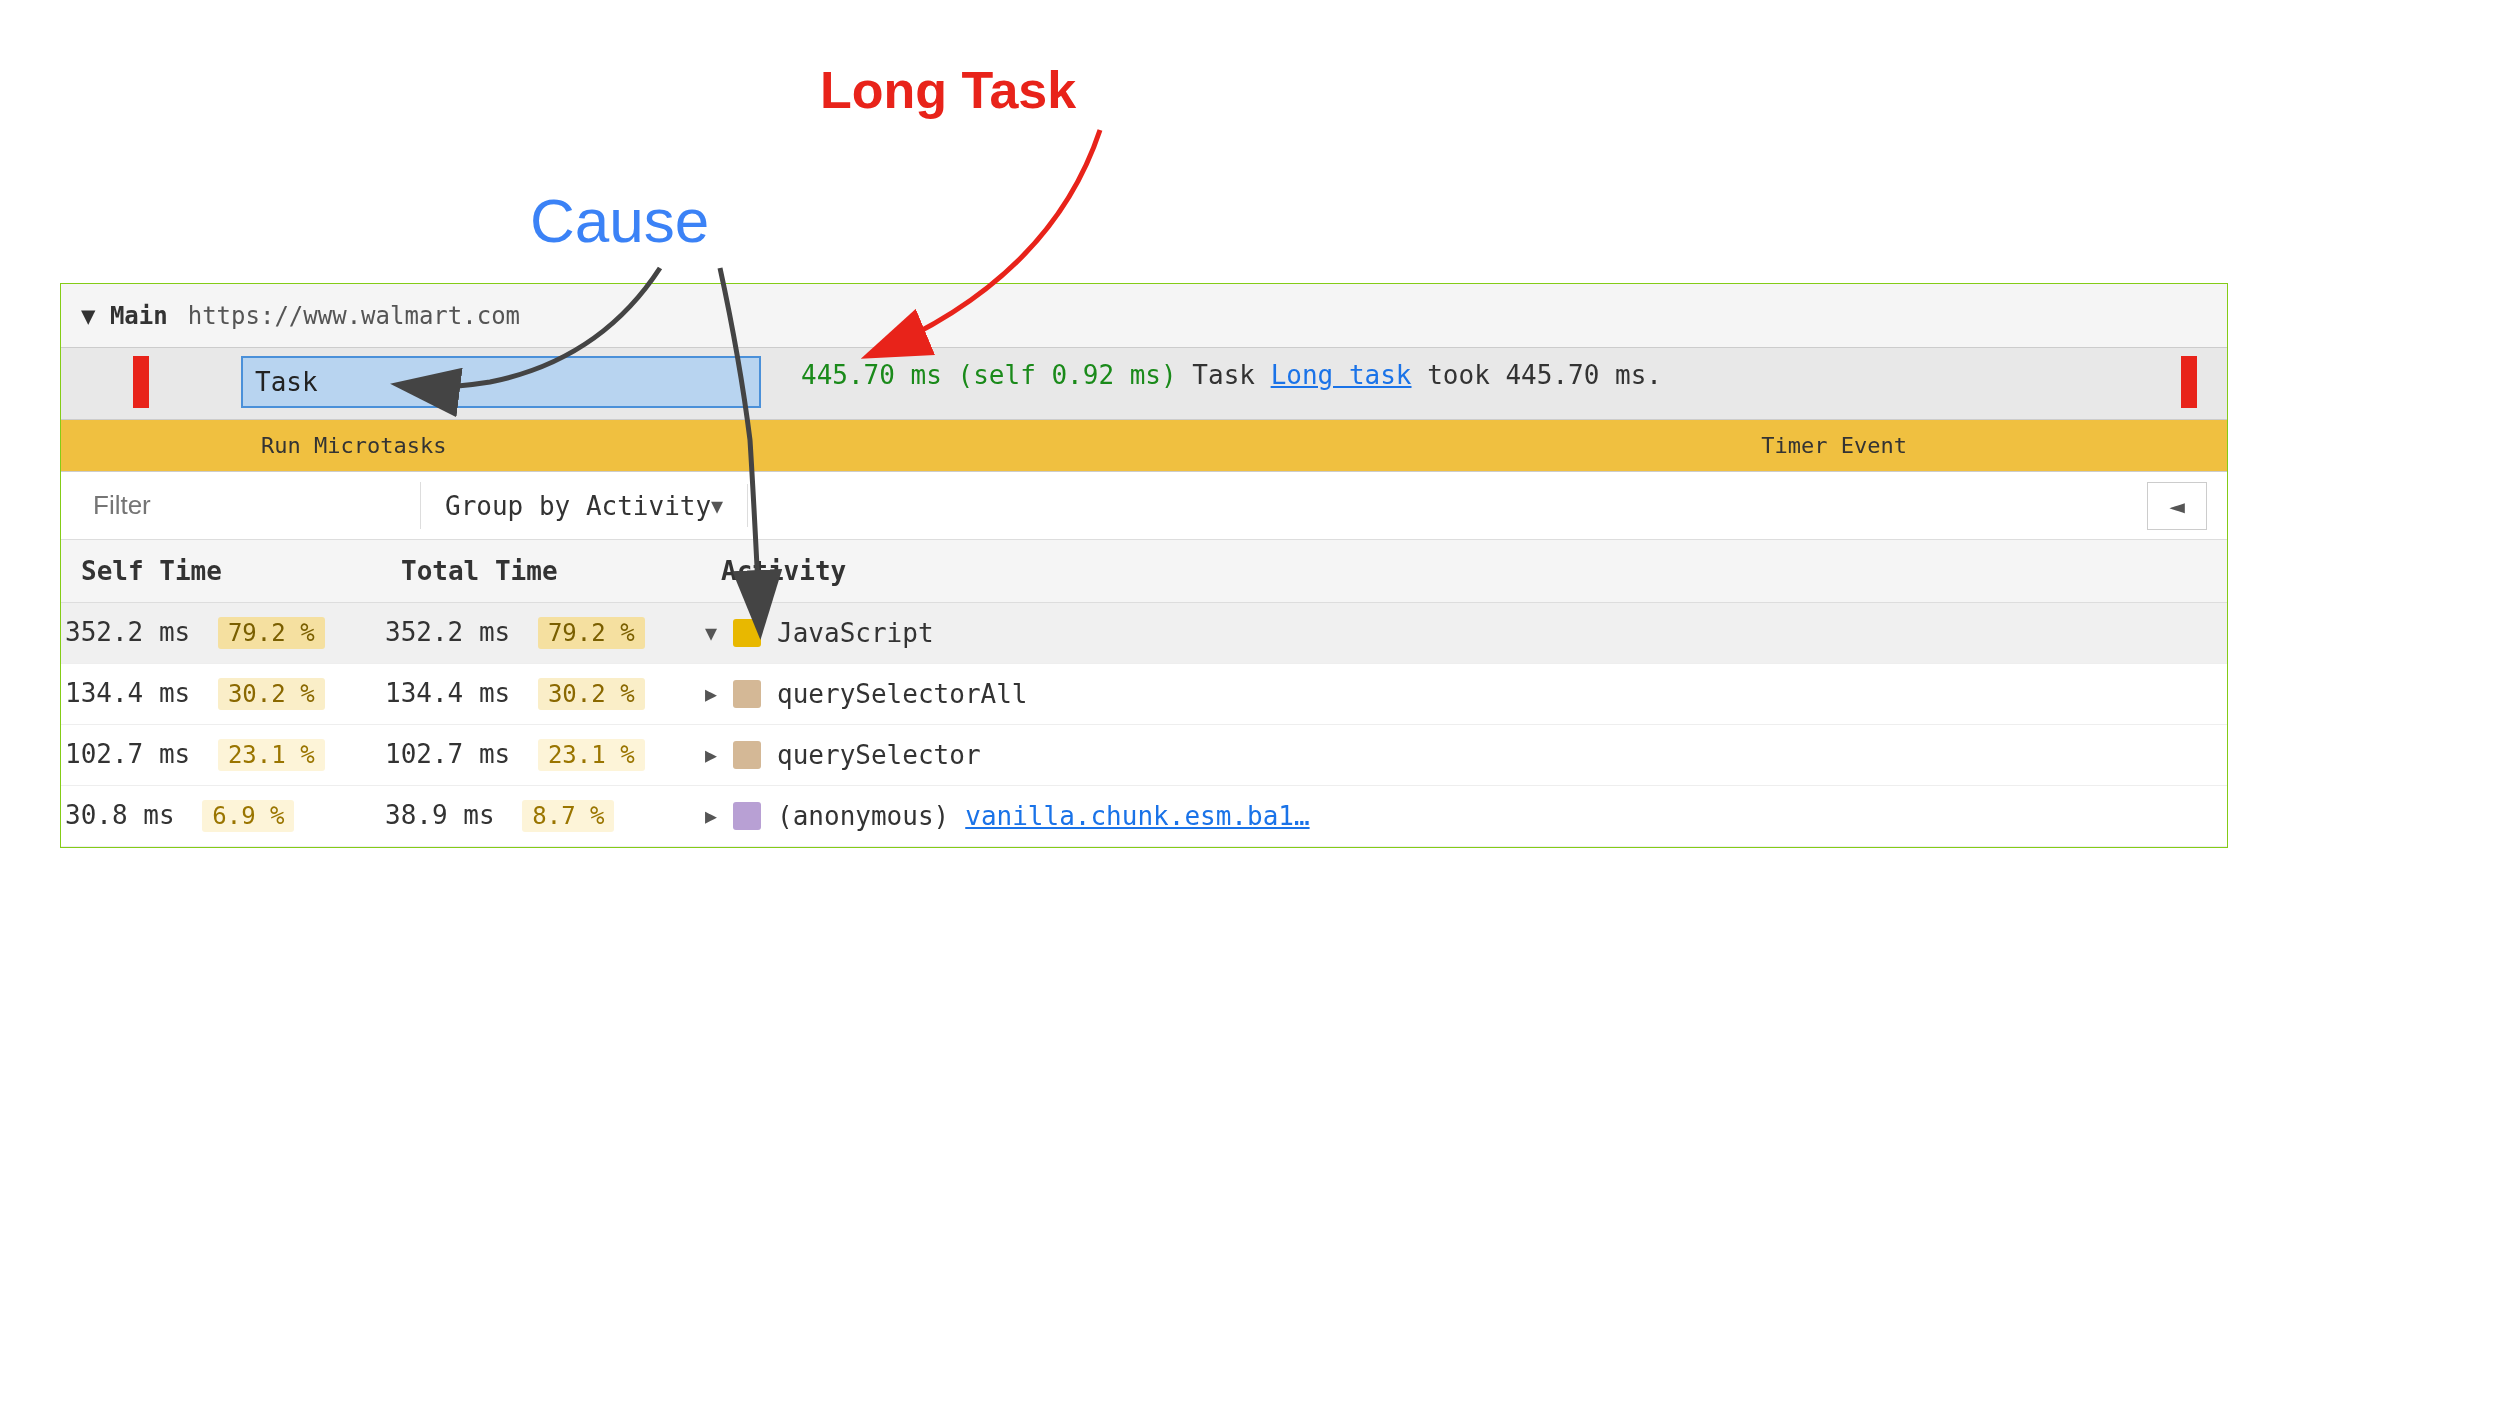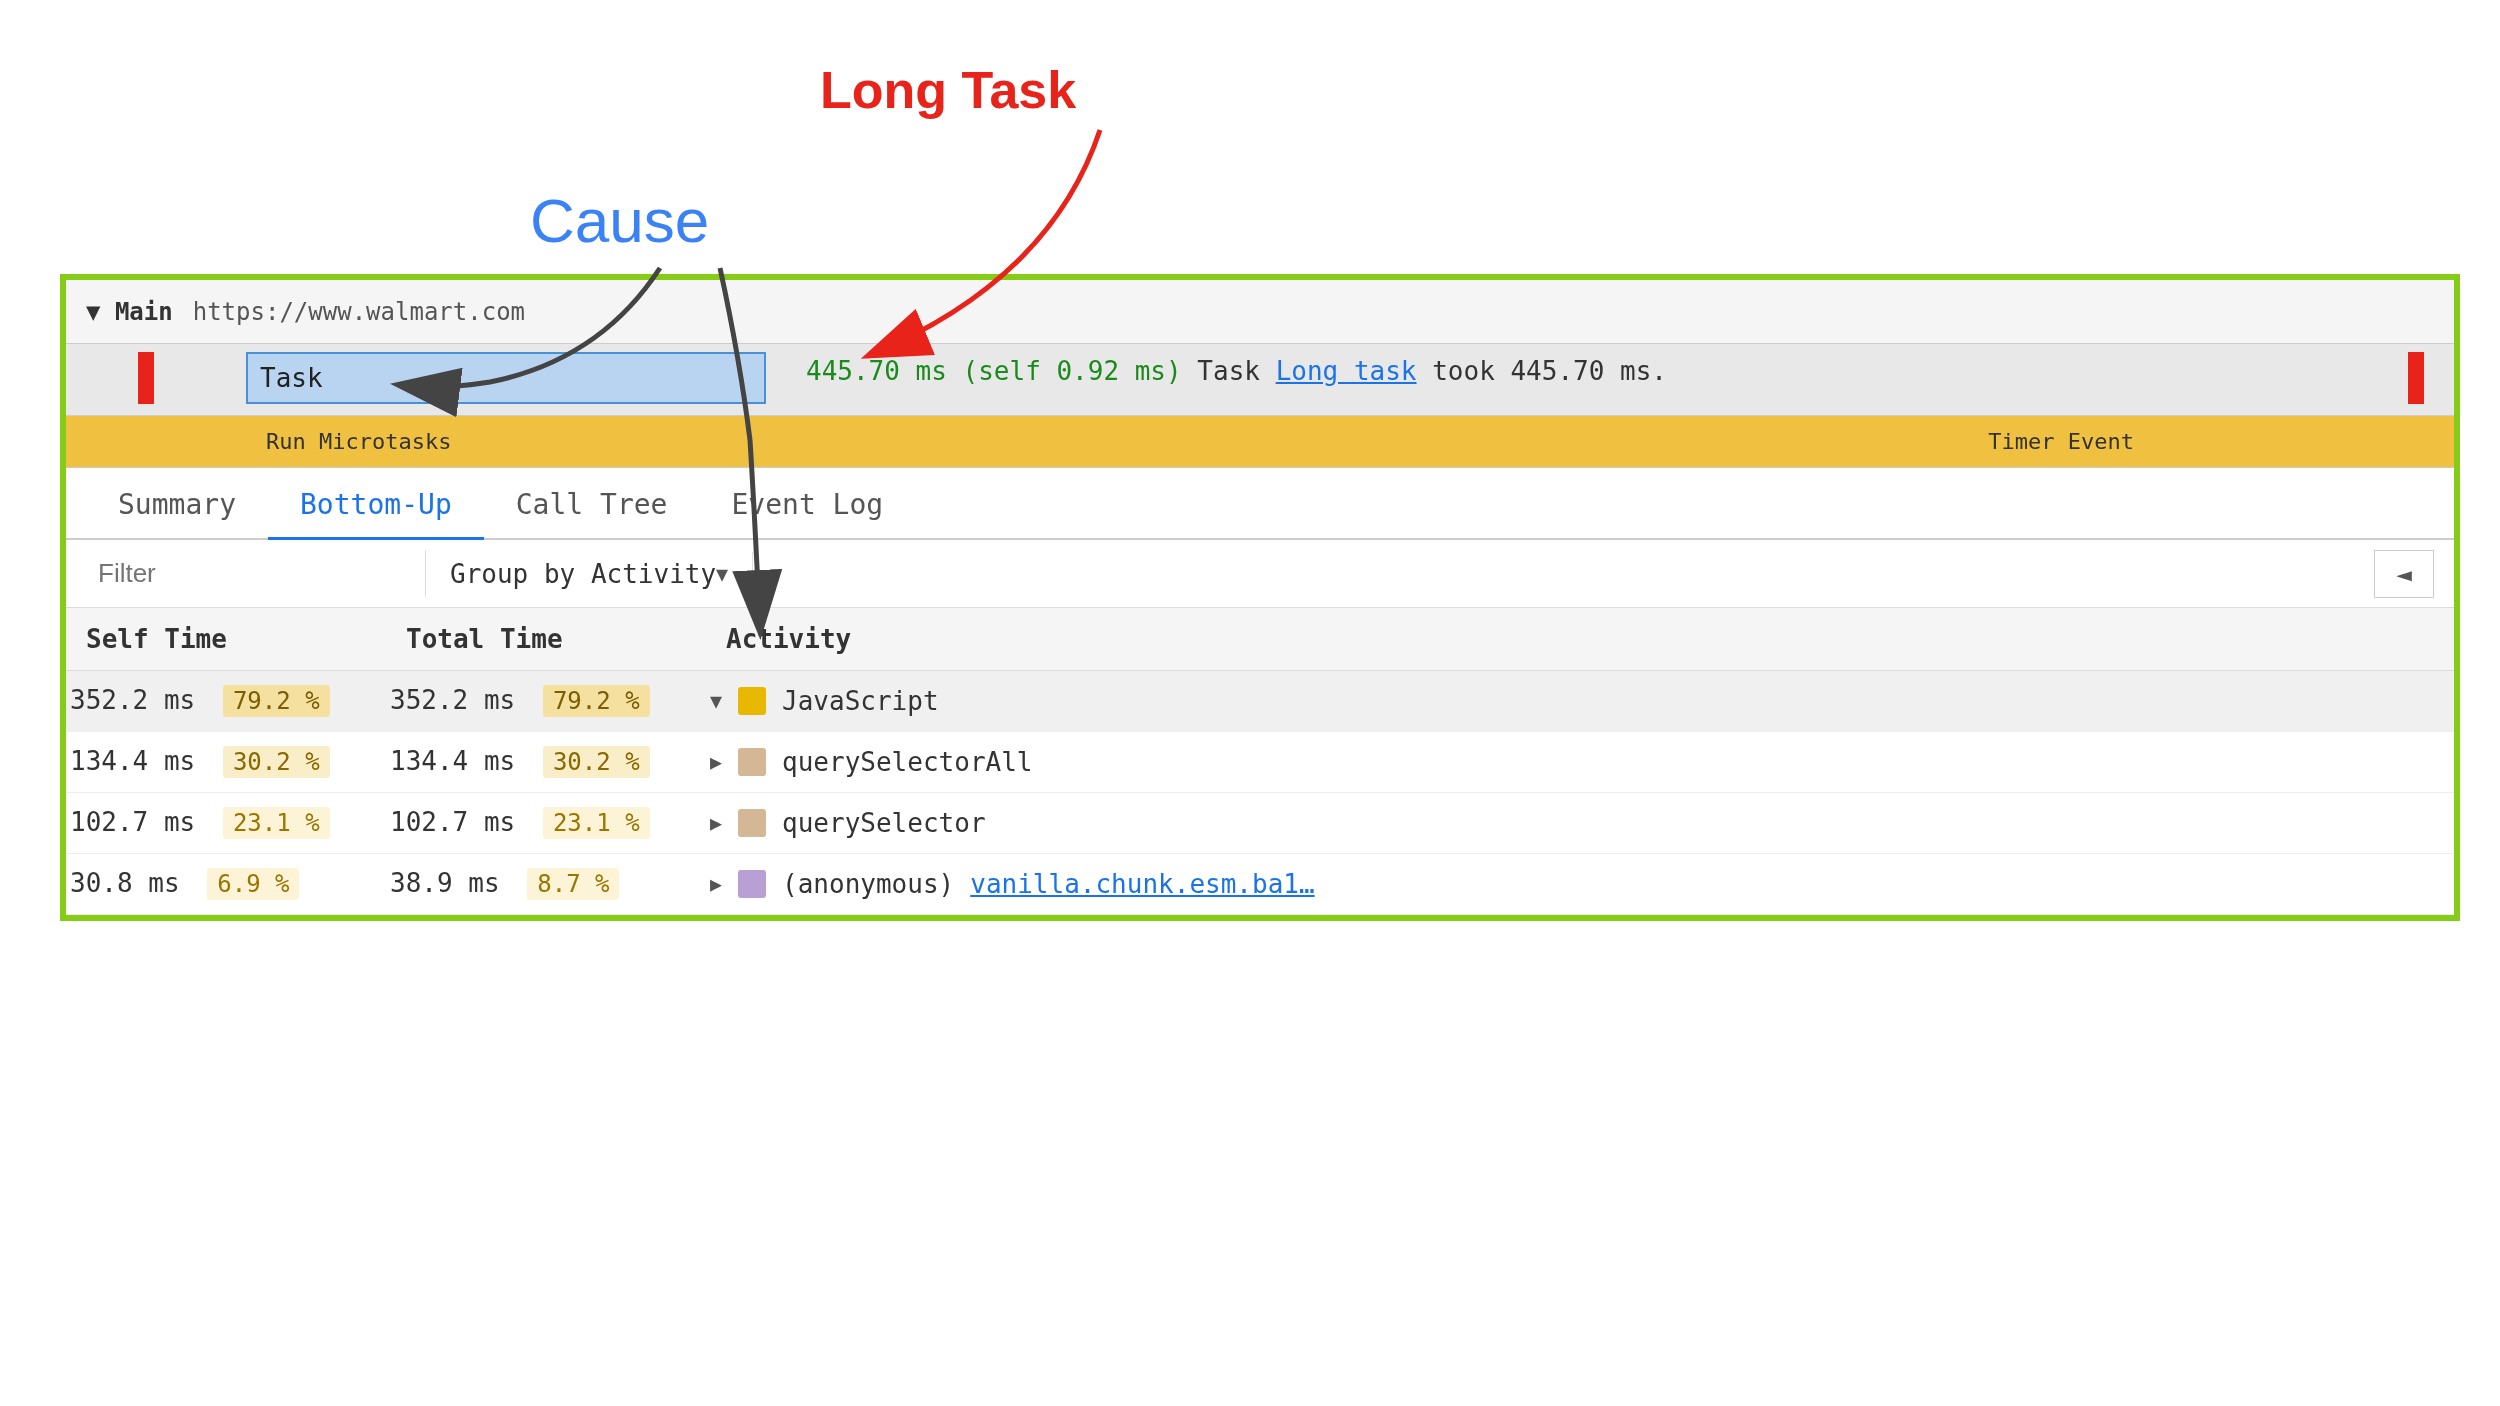--- a/index.html
+++ b/index.html
@@ -36,25 +36,25 @@
       top: 185px;
       left: 530px;
       font-size: 62px;
       color: #3b82f6;
       white-space: nowrap;
     }
 
     
     .devtools-panel {
       position: absolute;
-      top: 274px;
+      top: 283px;
       left: 60px;
-      width: 2400px;
+      width: 2168px;
       background: #fff;
-      border: 6px solid #84cc16;
+      border: 1px solid #84cc16;
       font-family: 'Menlo', 'Consolas', monospace;
       font-size: 26px;
     }
 
     
     .timeline-bar {
       background: #f5f5f5;
       border-bottom: 1px solid #ccc;
       padding: 8px 20px;
       display: flex;
@@ -385,26 +385,20 @@
       <span>took 445.70 ms.</span>
     </div>
     <div class="red-flag-right"></div>
   </div>
 
   <div class="mini-tasks-row">
     <span class="mini-task-label">Run Microtasks</span>
     <span class="timer-fired-label">Timer Event</span>
   </div>
 
-  <div class="tabs-row">
-    <div class="tab">Summary</div>
-    <div class="tab active">Bottom-Up</div>
-    <div class="tab">Call Tree</div>
-    <div class="tab">Event Log</div>
-  </div>
 
   <div class="filter-row">
     <input class="filter-input" type="text" placeholder="Filter" style="">
     <div class="group-by-select">
       <span>Group by Activity</span>
       <span class="dropdown-arrow">▼</span>
     </div>
     <div class="panel-toggle">◄</div>
   </div>
 

